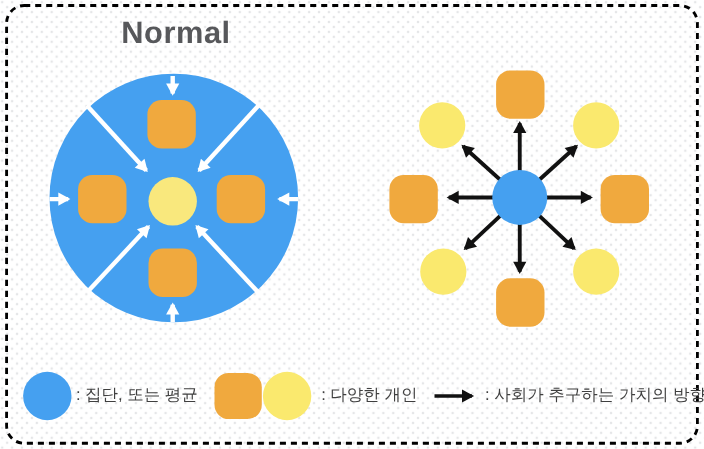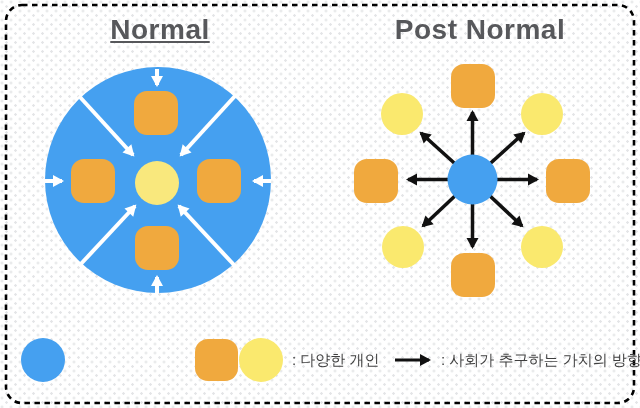--- a/index.html
+++ b/index.html
@@ -11,21 +11,21 @@
       radial-gradient(circle, rgba(110,115,125,.18) 1px, transparent 1.5px);
     background-size:9px 9px, 9px 9px;
     background-position:2px 2px, 6.5px 6.5px;
     font-family:"Liberation Sans", sans-serif;
   }
   .frame-svg{position:absolute;left:0;top:0;}
   .title{
     position:absolute;top:14px;width:320px;text-align:center;
     font-size:28px;font-weight:bold;color:#57585B;letter-spacing:.5px;
   }
-  .title-left{left:0;text-decoration:underline;}
+  .title-left{left:0;}
   .title-right{left:320px;}
   .diagram{position:absolute;top:55px;width:320px;height:255px;}
   .diagram-left{left:0;}
   .diagram-right{left:320px;}
   .legend-shape{position:absolute;}
   .lg-blue-circle{left:21px;top:338px;width:44px;height:44px;border-radius:50%;background:#45A0F0;}
   .lg-orange-square{left:195px;top:339px;width:43px;height:42px;border-radius:13px;background:#F0A93E;}
   .lg-yellow-circle{left:239px;top:338px;width:44px;height:44px;border-radius:50%;background:#FAE96E;}
   .legend-label{
     position:absolute;top:338px;height:44px;line-height:44px;
@@ -39,21 +39,20 @@
 </head>
 <body>
 
 <div class="canvas">
 
   <svg class="frame-svg" width="640" height="408">
     <rect x="6" y="5" width="628" height="398" rx="16" fill="none" stroke-width="2.6" stroke-dasharray="5.5 4.5" stroke="#000000"></rect>
   </svg>
 
   <div class="title title-left">Normal</div>
-  <div class="title title-right">Post Normal</div>
 
   <svg class="diagram diagram-left" viewBox="0 0 320 255" width="320" height="255">
     <defs>
       <marker id="aw" markerUnits="userSpaceOnUse" markerWidth="14" markerHeight="14" refX="10" refY="7" orient="auto">
         <polygon points="1,1 12,7 1,13" fill="#FFFFFF"></polygon>
       </marker>
     </defs>
 
     <circle cx="158" cy="125" r="113" fill="#45A0F0"></circle>
 
@@ -101,20 +100,21 @@
     <rect x="34" y="104" width="44" height="44" rx="13" fill="#F0A93E"></rect>
     <rect x="226" y="104" width="44" height="44" rx="13" fill="#F0A93E"></rect>
 
     <circle cx="82" cy="59" r="21" fill="#FAE96E"></circle>
     <circle cx="222" cy="59" r="21" fill="#FAE96E"></circle>
     <circle cx="83" cy="192" r="21" fill="#FAE96E"></circle>
     <circle cx="222" cy="192" r="21" fill="#FAE96E"></circle>
   </svg>
 
   <div class="legend-shape lg-blue-circle"></div>
+  <div class="legend-label lbl-1">: 집단, 또는 평균</div>
 
   <div class="legend-shape lg-orange-square"></div>
   <div class="legend-shape lg-yellow-circle"></div>
   <div class="legend-label lbl-2">: 다양한 개인</div>
 
   <svg class="lg-arrow" width="46" height="16">
     <defs>
       <marker id="ab2" markerUnits="userSpaceOnUse" markerWidth="14" markerHeight="14" refX="10" refY="7" orient="auto">
         <polygon points="1,1 12,7 1,13" fill="#111111"></polygon>
       </marker>

